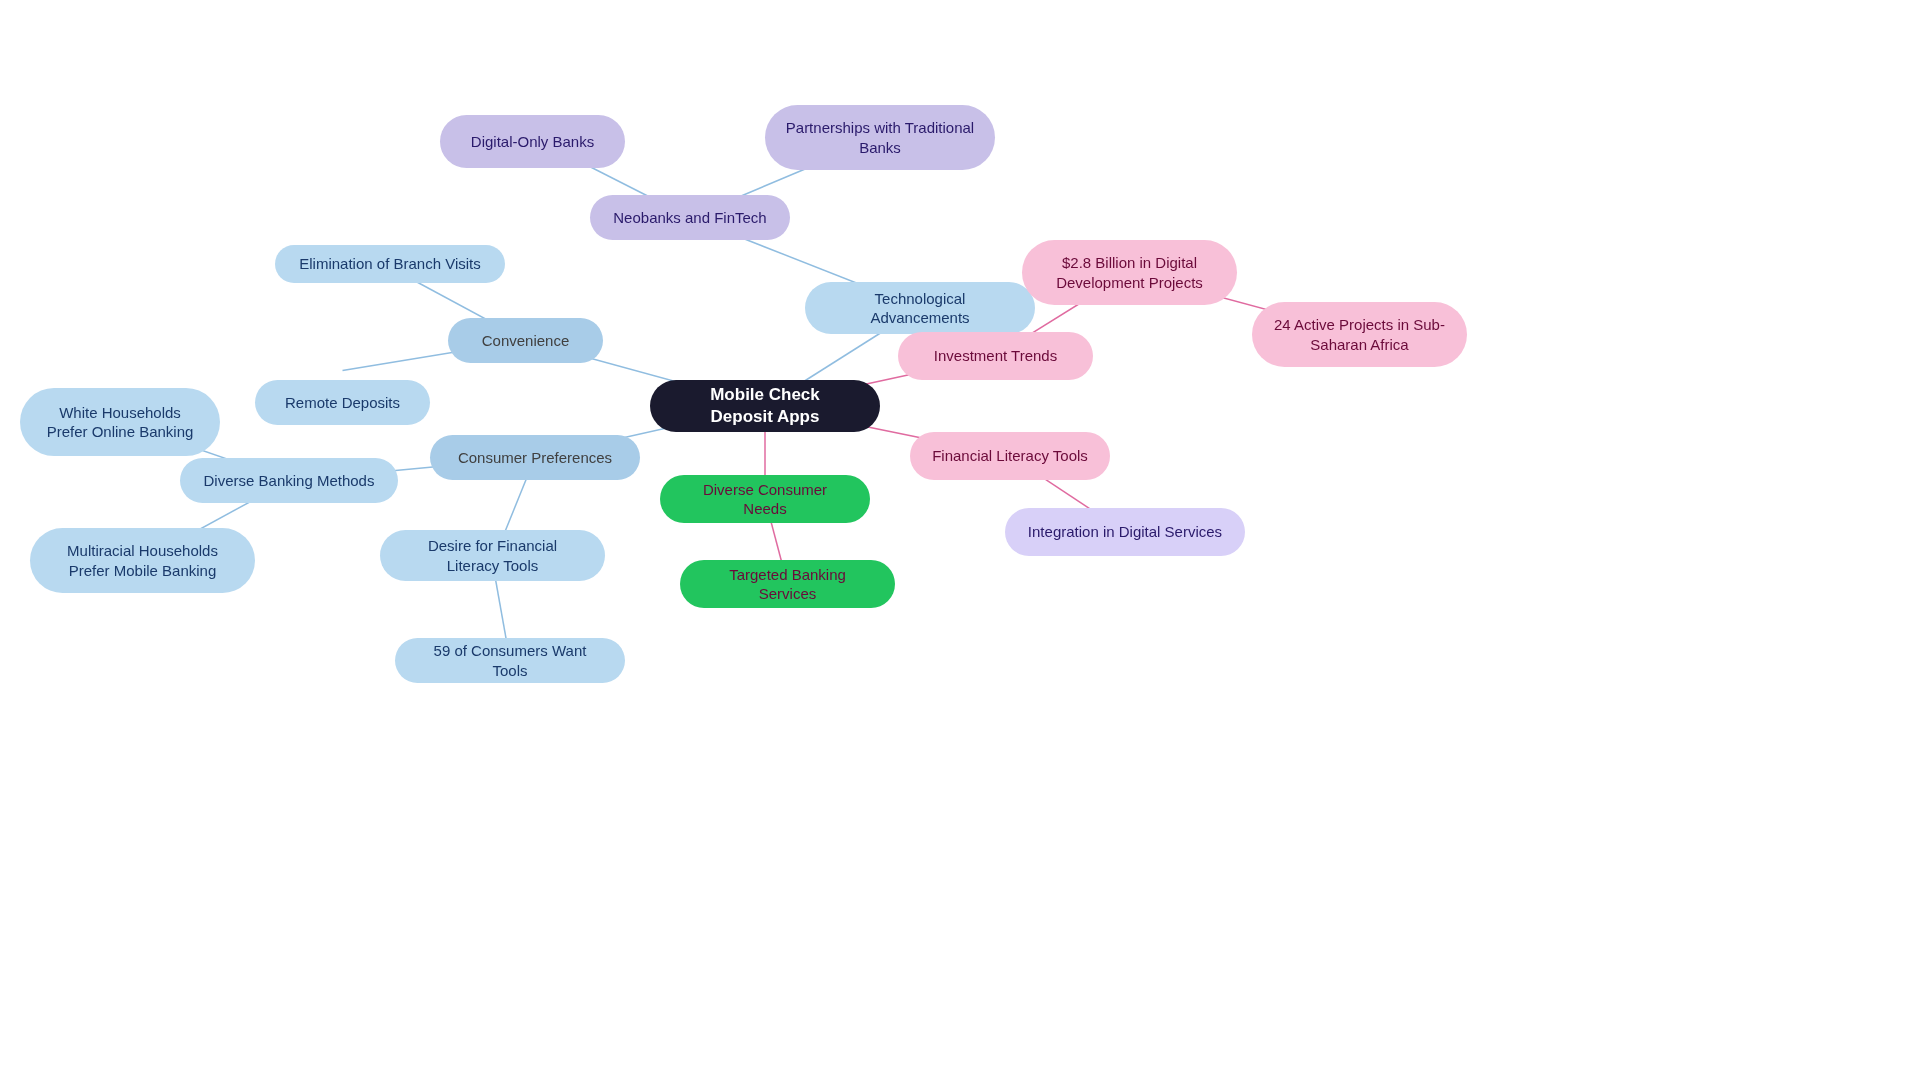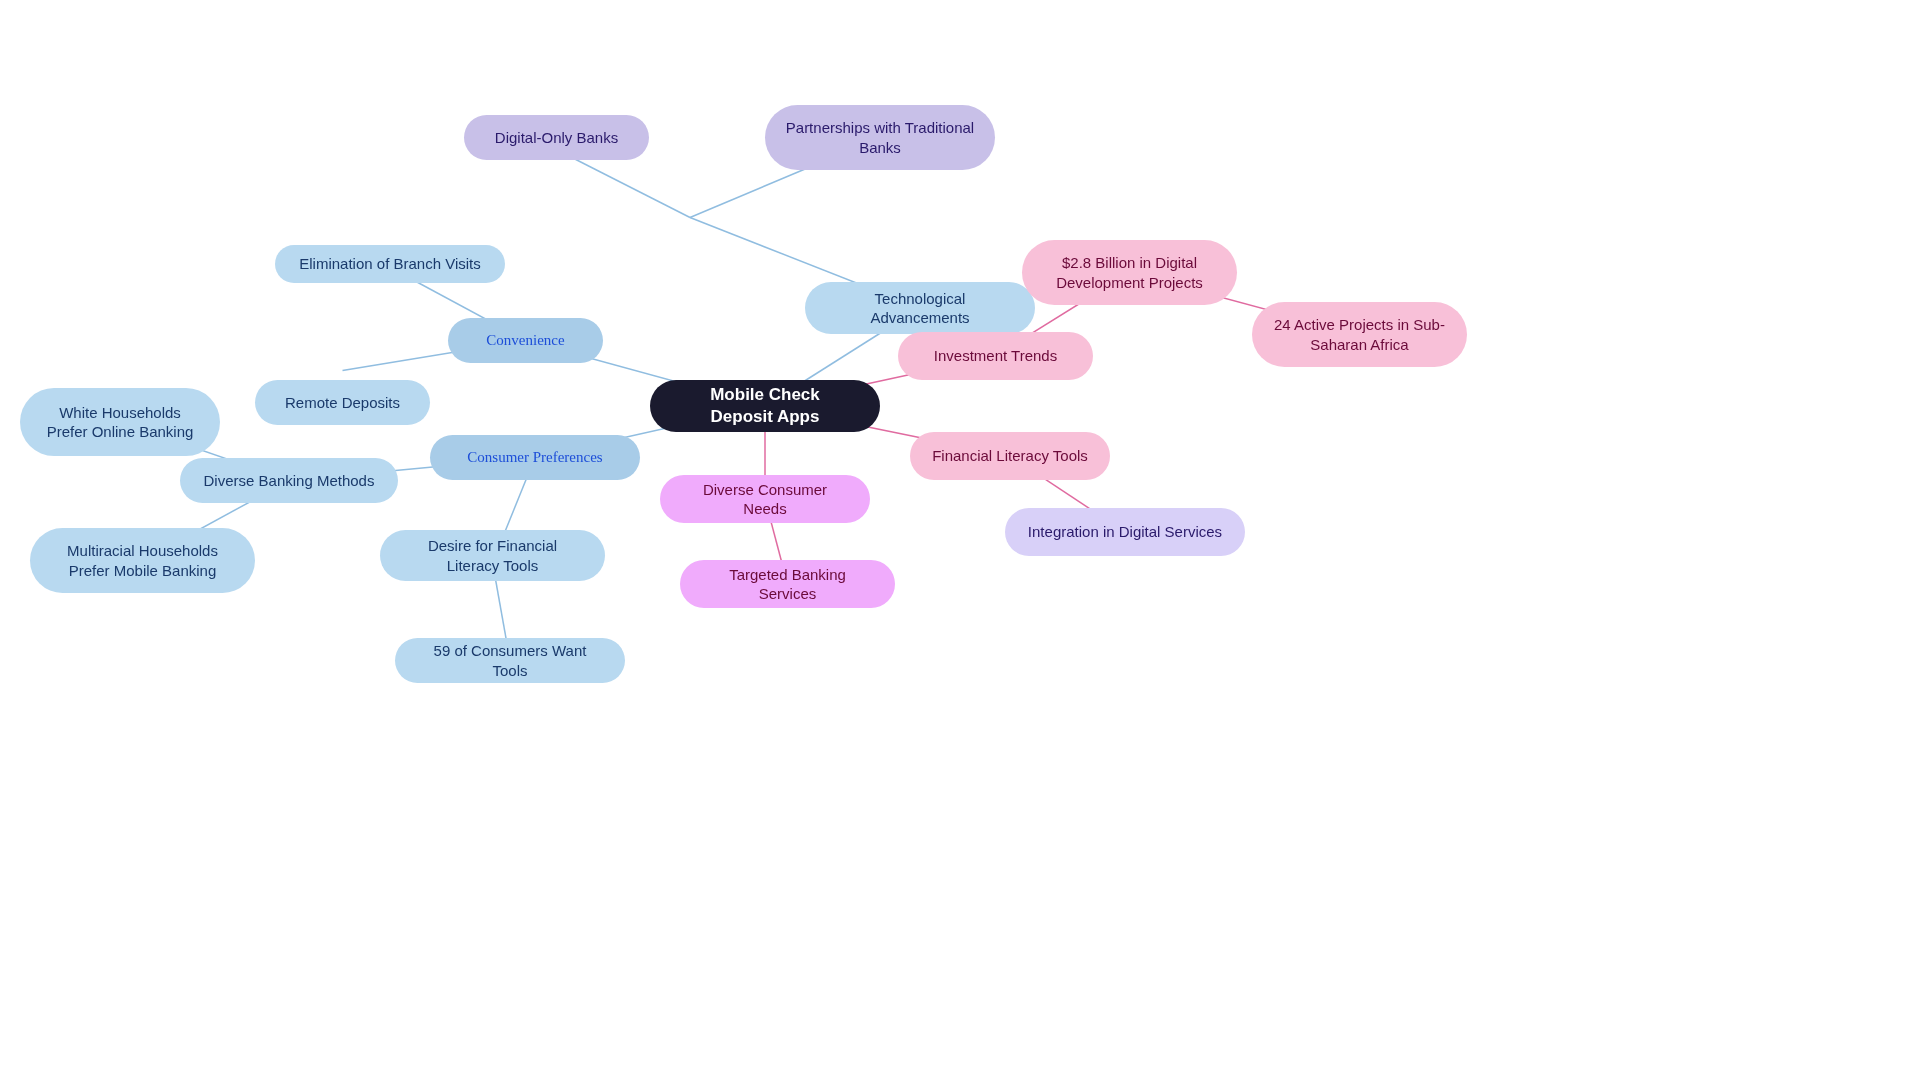--- a/index.html
+++ b/index.html
@@ -44,29 +44,28 @@
       border-radius: 50px;
       padding: 0 32px;
     }
     .node-blue {
       background: #b8d9f0;
       color: #1a3a6b;
       border: none;
     }
     .node-blue-medium {
       background: #a8cce8;
-      color: #1d4ed8;
-      font-family: Liberation Serif, serif;
+      color: #404040;
     }
     .node-purple-light {
       background: #c8c0e8;
       color: #2a1a6b;
     }
     .node-pink {
-      background: #f0abfc;
+      background: #22c55e;
       color: #6b0a3a;
     }
     .node-pink-light {
       background: #f8c0d8;
       color: #6b0a3a;
     }
     .node-lavender {
       background: #d8d0f8;
       color: #2a1a6b;
     }
@@ -99,22 +98,25 @@
     </svg>
 
   <div class="node node-center" id="node-center" style="left:650px; top:380px; width:230px; height:52px;">
     <span>Mobile Check Deposit Apps</span>
   </div>
 
   <div class="node node-blue" id="node-tech" style="left:805px; top:282px; width:230px; height:52px;">
     <span>Technological Advancements</span>
   </div>
 
+  <div class="node node-purple-light" id="node-neobanks" style="left:590px; top:195px; width:200px; height:45px;">
+    <span>Neobanks and FinTech</span>
+  </div>
 
-  <div class="node node-purple-light" id="node-digital" style="left:464px; top:115px; width:185px; height:45px;">
+  <div class="node node-purple-light" id="node-digital" style="left:440px; top:115px; width:185px; height:53px;">
     <span>Digital-Only Banks</span>
   </div>
 
   <div class="node node-purple-light" id="node-partnerships" style="left:765px; top:105px; width:230px; height:65px;">
     <span>Partnerships with Traditional Banks</span>
   </div>
 
   <div class="node node-blue-medium" id="node-convenience" style="left:448px; top:318px; width:155px; height:45px;">
     <span>Convenience</span>
   </div>

